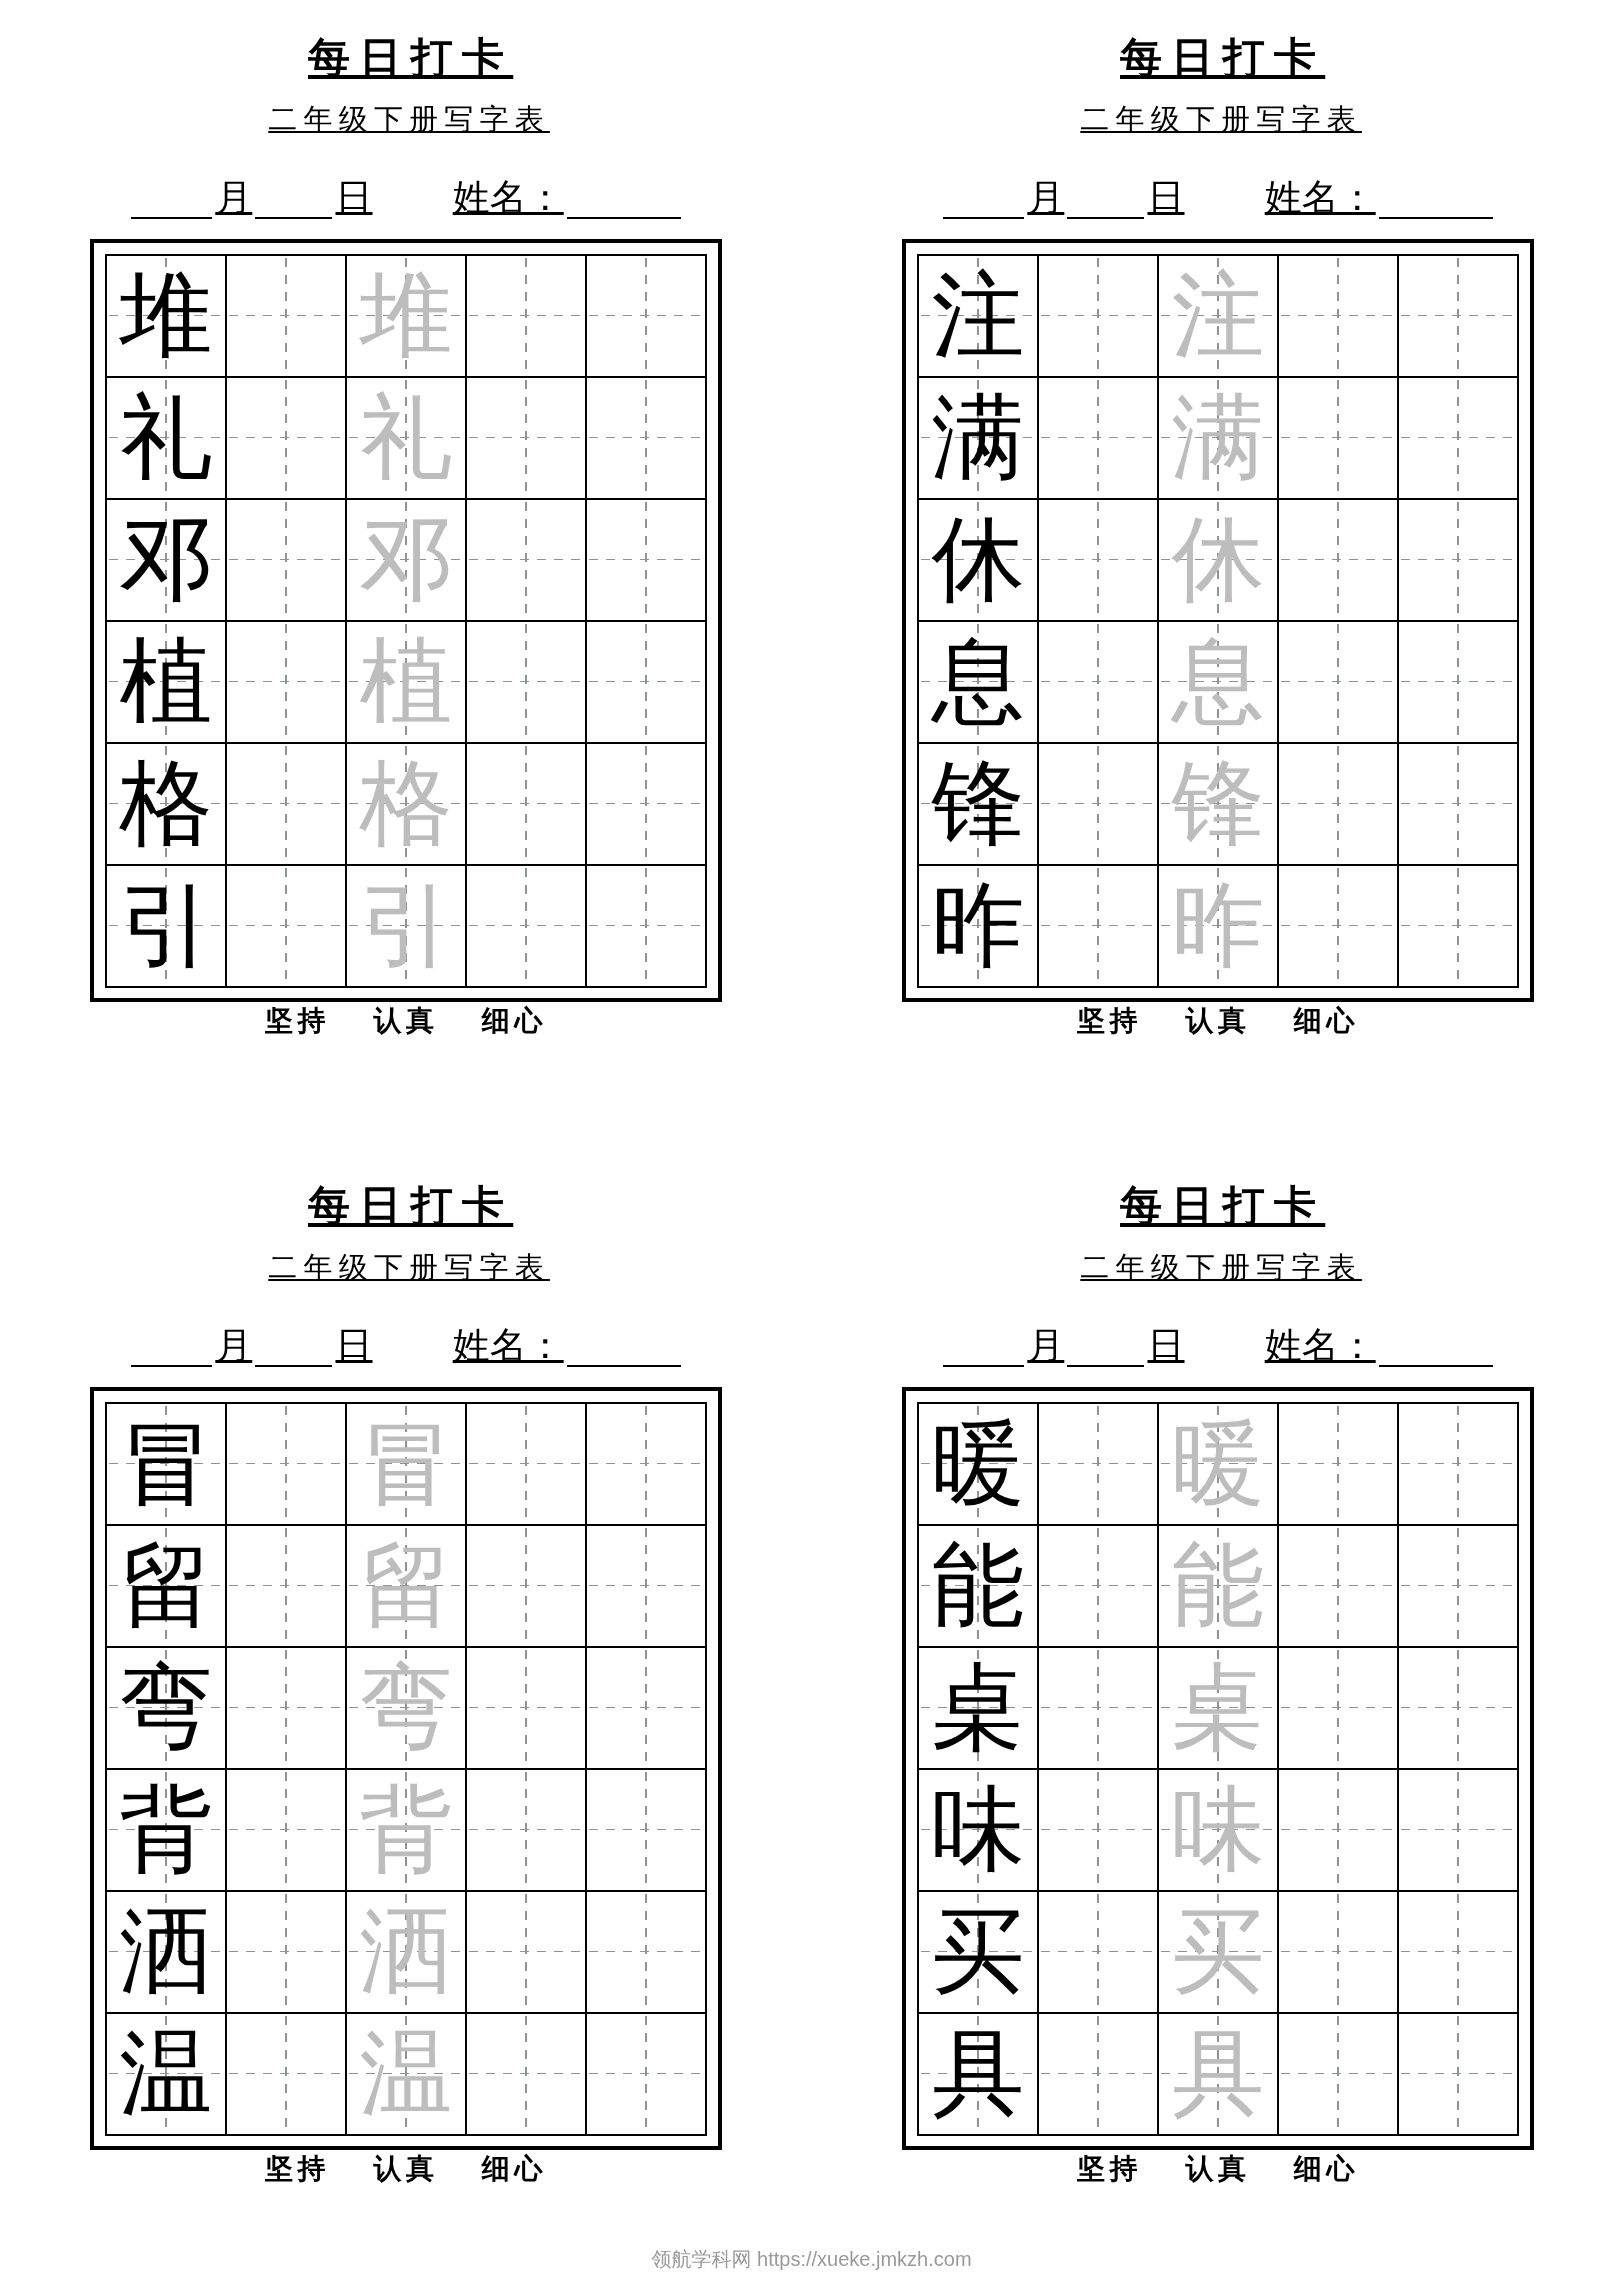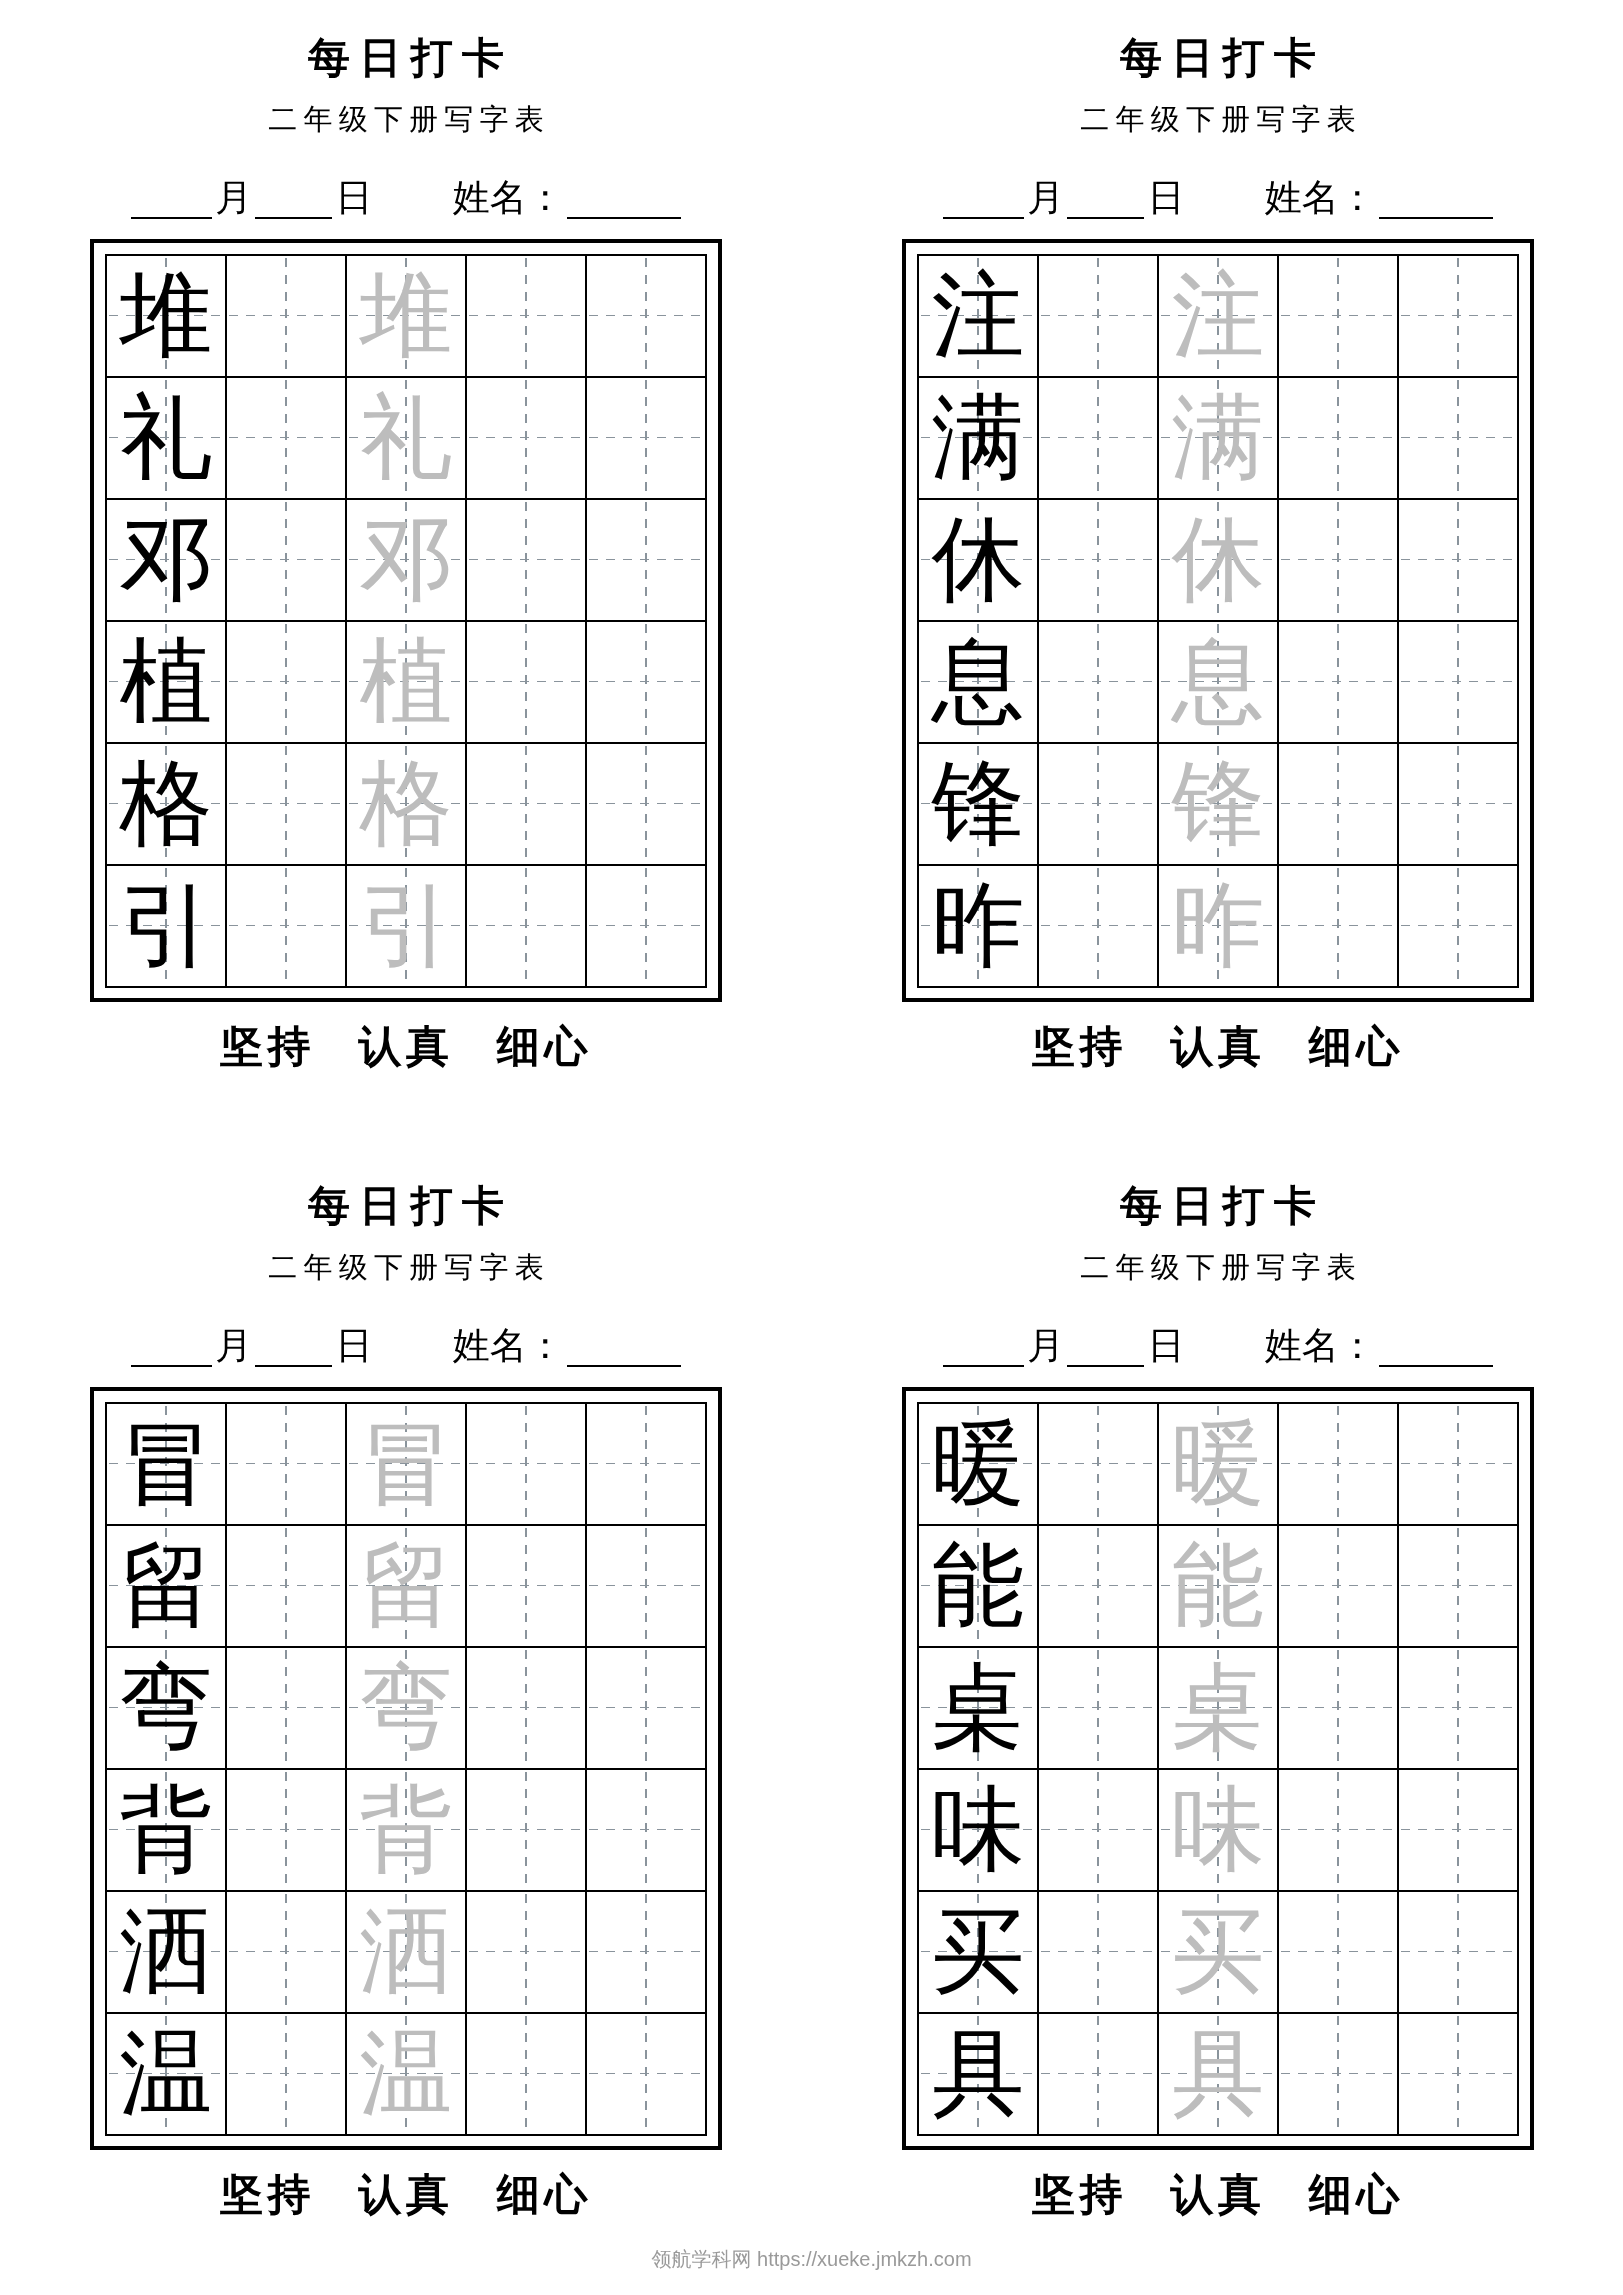--- a/index.html
+++ b/index.html
@@ -16,20 +16,21 @@
     font-family:"DejaVu Serif","Liberation Serif",serif;
     color:var(--ink);
     position:relative;
     overflow:hidden;
   }
   .page{
     width:1623px;height:1789px;
     display:grid;
     grid-template-columns:812px 812px;
     grid-template-rows:1148px 1148px;
+    text-decoration:underline;
   }
   .practice-sheet{
     display:flex;
     flex-direction:column;
     align-items:center;
     padding-top:32px;
   }
   .sheet-title{
     font-size:42px;
     font-weight:bold;
@@ -99,22 +100,22 @@
     inset:0;
     display:flex;
     align-items:center;
     justify-content:center;
     font-size:93px;
     line-height:1;
   }
   .char.ink{color:var(--ink);}
   .char.trace{color:var(--trace);}
   .sheet-footer{
-    margin-top:16px;
-    font-size:43px;
+    margin-top:0;
+    font-size:28px;
     font-weight:bold;
     letter-spacing:4.6px;
     white-space:nowrap;
   }
   .sheet-footer .footer-word{display:inline-block;margin:0 21.6px;}
   .watermark{
     position:absolute;
     left:50%;
     transform:translateX(-50%);
     bottom:21.6px;

